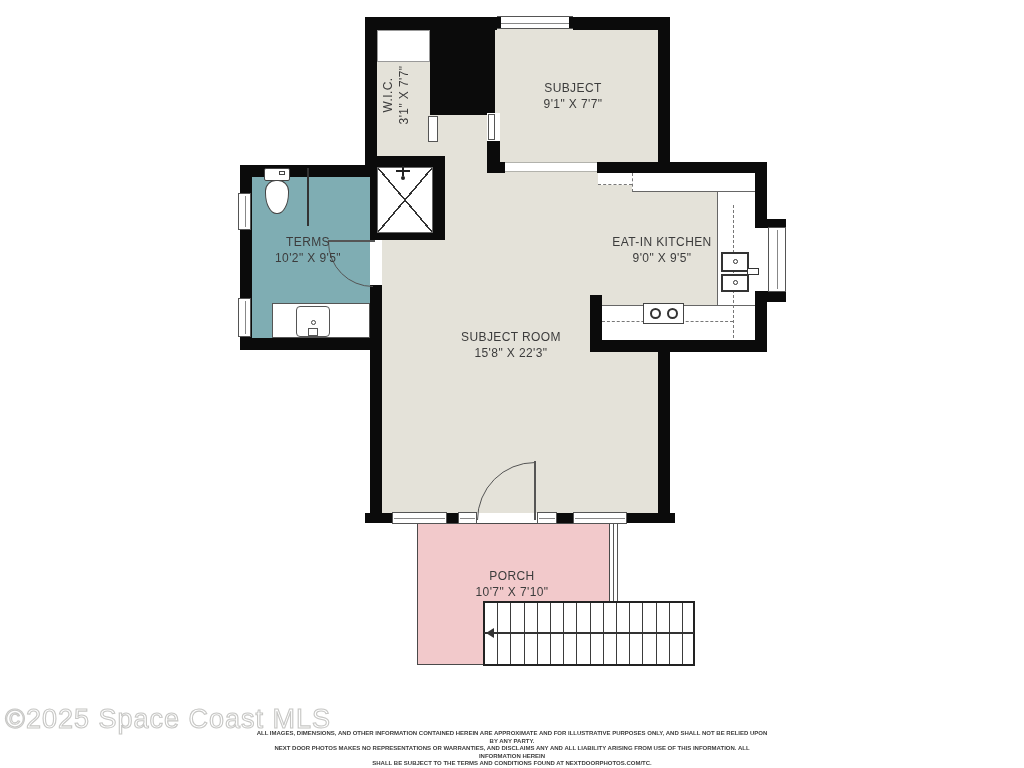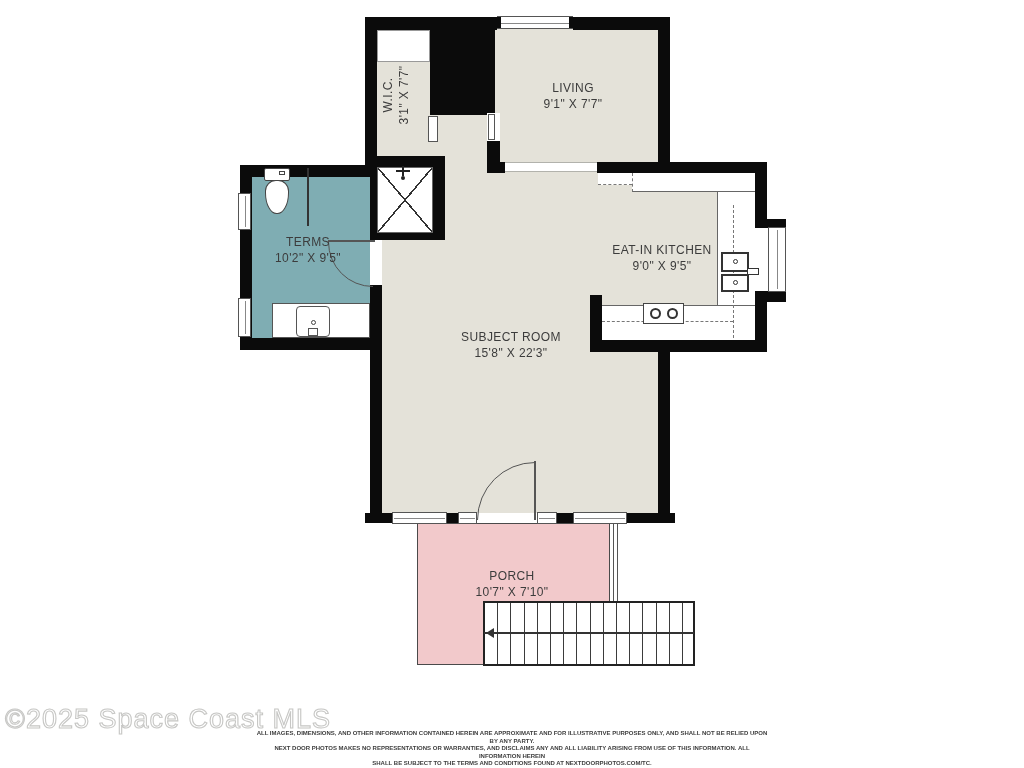--- a/index.html
+++ b/index.html
@@ -127,28 +127,28 @@
   <div class="fix" style="left:747px;top:268px;width:12px;height:7px;border-color:#333"></div>
   <div class="fix" style="left:643px;top:303px;width:41px;height:21px;border-color:#444"></div>
   <div class="abs" style="left:650px;top:308px;width:11px;height:11px;border:2px solid #333;border-radius:50%;background:#fff;box-sizing:border-box"></div>
   <div class="abs" style="left:667px;top:308px;width:11px;height:11px;border:2px solid #333;border-radius:50%;background:#fff;box-sizing:border-box"></div>
 
   <div class="rlabel rot" style="left:396px;top:95px">
     <div>W.I.C.</div>
     <div>3'1" X 7'7"</div>
   </div>
   <div class="rlabel" style="left:573px;top:96px">
-    <div>LIVING</div>
+    <div>SUBJECT</div>
     <div>9'1" X 7'7"</div>
   </div>
   <div class="rlabel" style="left:308px;top:250px">
     <div>TERMS</div>
     <div>10'2" X 9'5"</div>
   </div>
-  <div class="rlabel" style="left:662px;top:258px">
+  <div class="rlabel" style="left:662px;top:250px">
     <div>EAT-IN KITCHEN</div>
     <div>9'0" X 9'5"</div>
   </div>
   <div class="rlabel" style="left:511px;top:345px">
     <div>SUBJECT ROOM</div>
     <div>15'8" X 22'3"</div>
   </div>
   <div class="rlabel" style="left:512px;top:584px">
     <div>PORCH</div>
     <div>10'7" X 7'10"</div>

